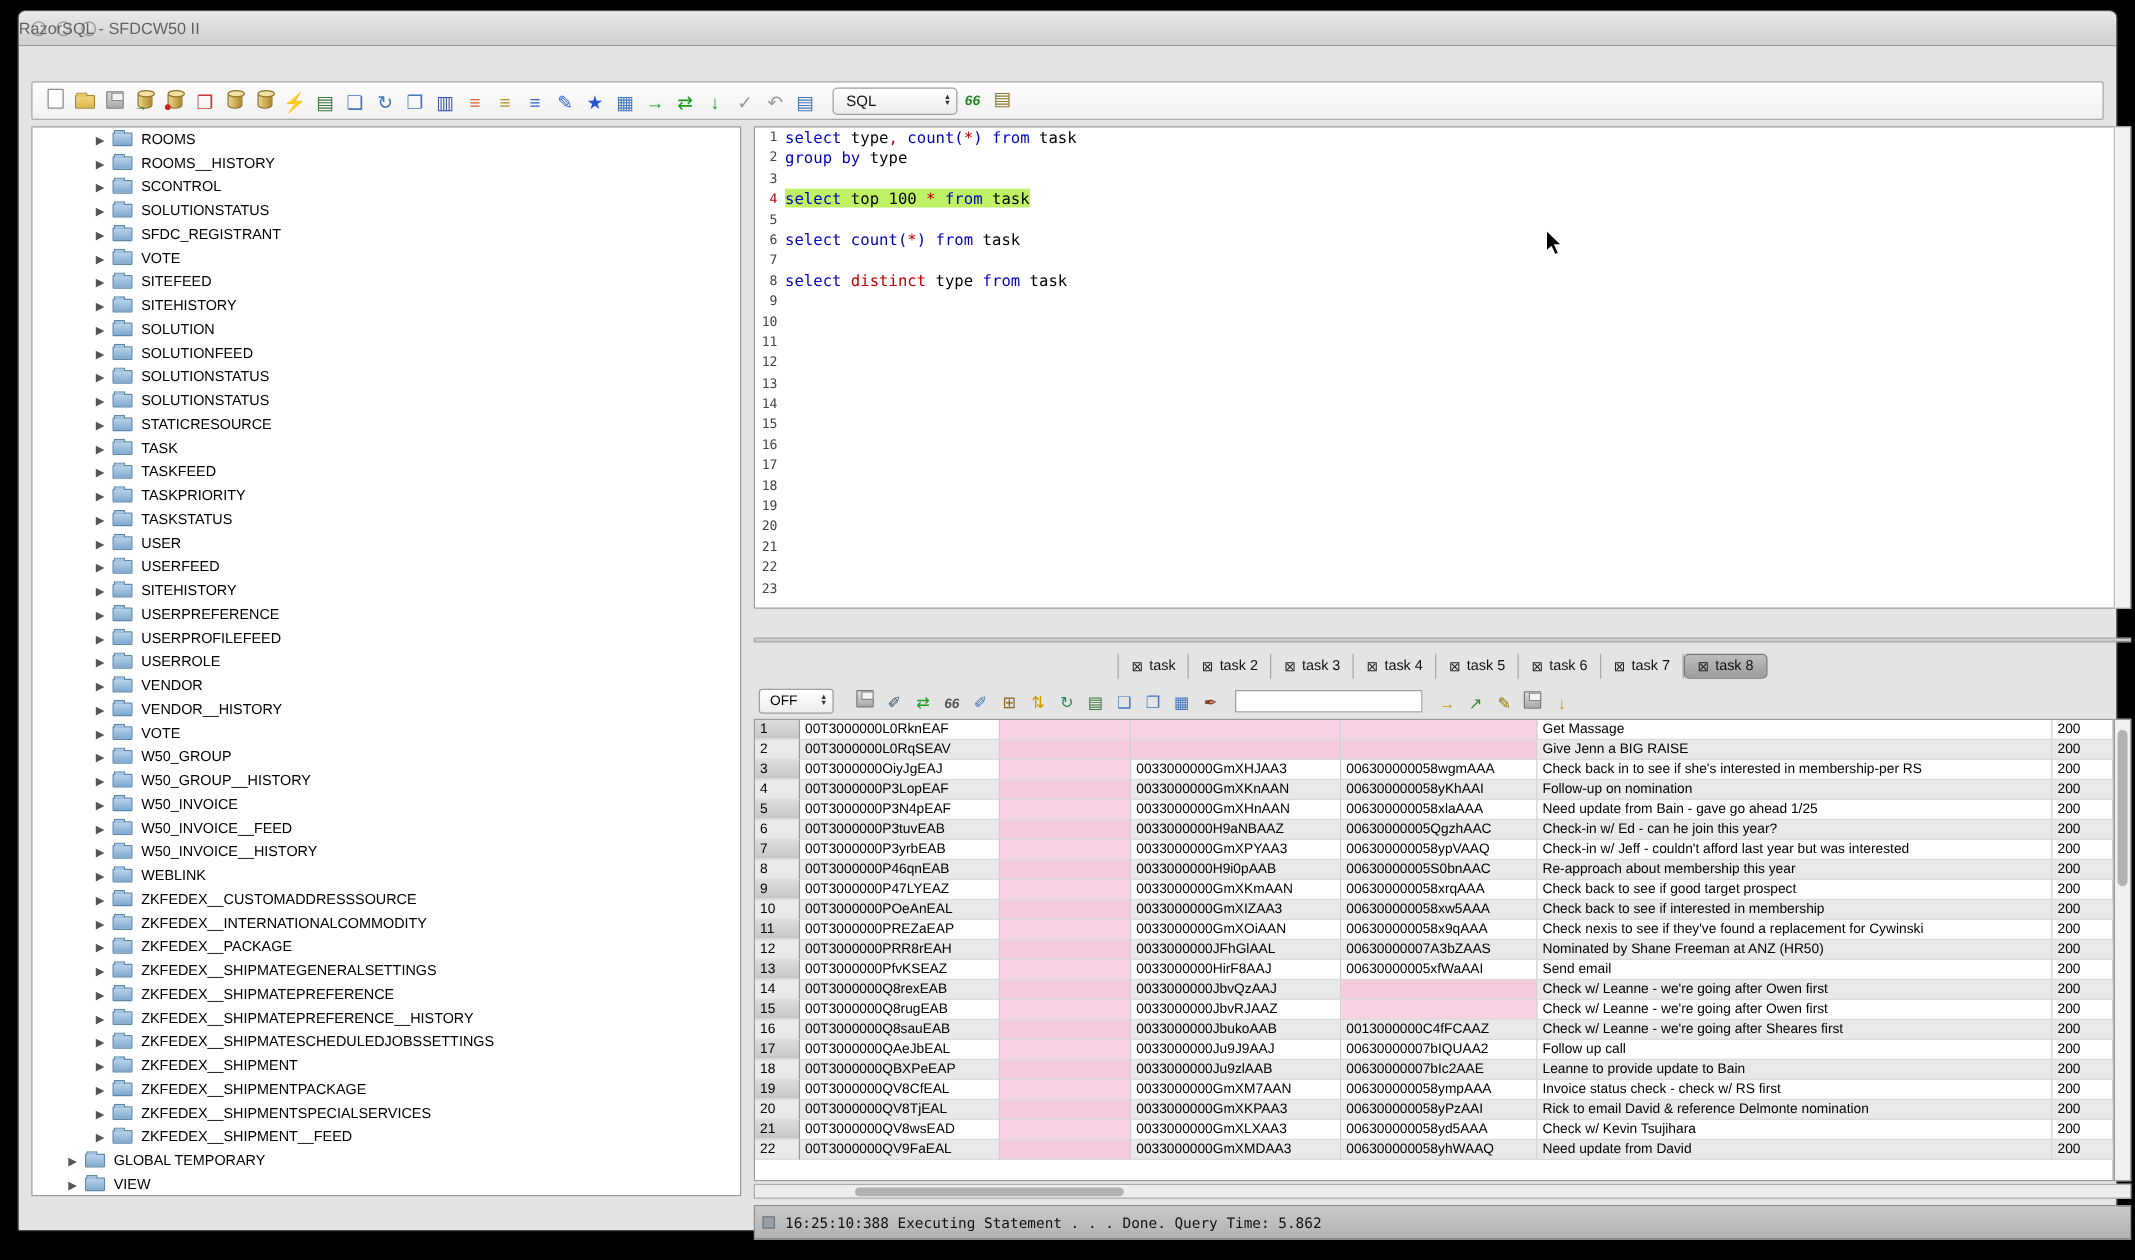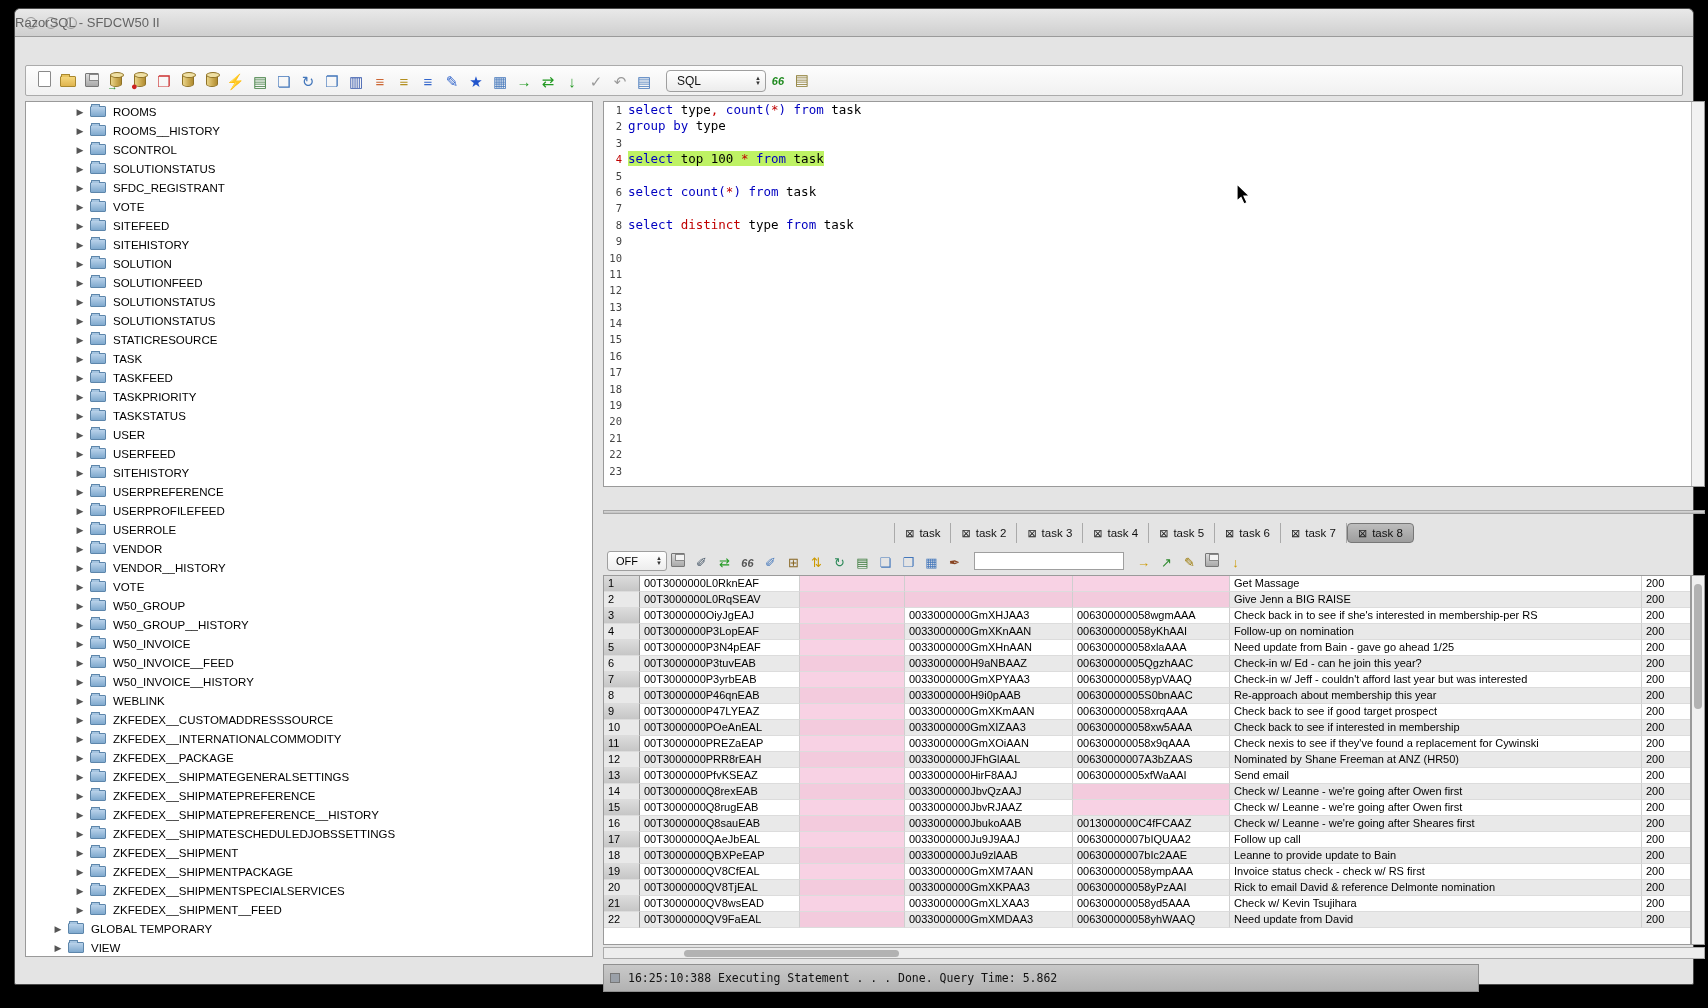--- a/index.html
+++ b/index.html
@@ -70,21 +70,21 @@
   
   #rtabs { position:absolute; left:588px; top:512px; width:1102px; height:24px; display:flex; justify-content:center; }
   .rtab { display:flex; align-items:center; height:20px; margin-top:2px; padding:0 10px; font-size:11.5px; color:#111;
     border-right:1px solid #aaa; white-space:nowrap; }
   .rtab:first-child { border-left:1px solid #aaa; }
   .rtab.active { background:linear-gradient(#bdbdbd,#9d9d9d); border:1px solid #777; border-radius:4px; }
   .rtab .boxx { margin-right:5px; font-size:11px; }
   
   #rtoolbar { position:absolute; left:588px; top:538px; width:1102px; height:28px; display:flex; align-items:center; padding:0 4px; }
   .off-select { display:inline-flex; align-items:center; height:20px; background:linear-gradient(#fff,#ededed);
-    border:1px solid #9f9f9f; border-radius:3px; padding:0 4px 0 8px; margin-right:0; }
+    border:1px solid #9f9f9f; border-radius:3px; padding:0 4px 0 8px; margin-right:14px; }
   .off-select .lbl { font-size:11px; width:34px; }
   #rt-search { width:150px; height:18px; border:1px solid #9f9f9f; background:#fff; margin:0 8px; font-size:11px; padding:0 4px; }
   .rt-icon { display:inline-flex; align-items:center; justify-content:center; width:19px; height:19px; margin:0 2px; font-size:13px; }
   
   #rtable { position:absolute; left:588px; top:566px; width:1088px; height:370px; background:#fff;
     border:1px solid #9a9a9a; overflow:hidden; font-size:11px; }
   #tbl-vscroll { position:absolute; left:1676px; top:566px; width:14px; height:370px; background:#f0f0f0; border:1px solid #9a9a9a; }
   #tbl-vthumb { position:absolute; left:2px; top:8px; width:8px; height:125px; background:#b2b2b2; border-radius:5px; }
   .trow { display:flex; height:16px; line-height:15px; }
   .trow > div { border-right:1px solid #cfcfcf; border-bottom:1px solid #dcdcdc; padding:0 4px; overflow:hidden; white-space:nowrap; }
@@ -92,21 +92,21 @@
   .c0 { width:36px; flex:0 0 auto; background:linear-gradient(#dcdcdc,#c6c6c6); border-right:1px solid #9a9a9a !important; }
   .c1 { width:160px; flex:0 0 auto; } .c2 { width:105px; flex:0 0 auto; }
   .c3 { width:168px; flex:0 0 auto; } .c4 { width:157px; flex:0 0 auto; }
   .c5 { width:412px; flex:0 0 auto; } .c6 { width:50px; flex:0 0 auto; border-right:none !important; }
   .trow.even > div { background:#e9e9e9; }
   .trow > div.pink { background:#f8d2e4 !important; }
   .trow.even > div.pink { background:#f3cbdd !important; }
   #tbl-hscroll { position:absolute; left:588px; top:938px; width:1102px; height:12px; background:#ededed; border:1px solid #aaa; }
   #tbl-hthumb { position:absolute; left:80px; top:2px; width:215px; height:7px; background:#b2b2b2; border-radius:4px; }
   
-  #bstatus { position:absolute; left:588px; top:955px; width:876px; height:28px;
+  #bstatus { position:absolute; left:588px; top:955px; width:1102px; height:28px;
     background:linear-gradient(#c9c9c9,#b2b2b2); border:1px solid #909090; display:flex; align-items:center;
     font-family:"DejaVu Sans Mono",monospace; font-size:11.5px; color:#111; padding:0 6px; }
   #bstatus .sq { width:10px; height:10px; background:#9aa0a8; border:1px solid #777; margin-right:8px; }
   
   #cursor { position:absolute; left:1236px; top:183px; z-index:99; }
 </style>
 </head>
 <body>
 
 <div id="window">

